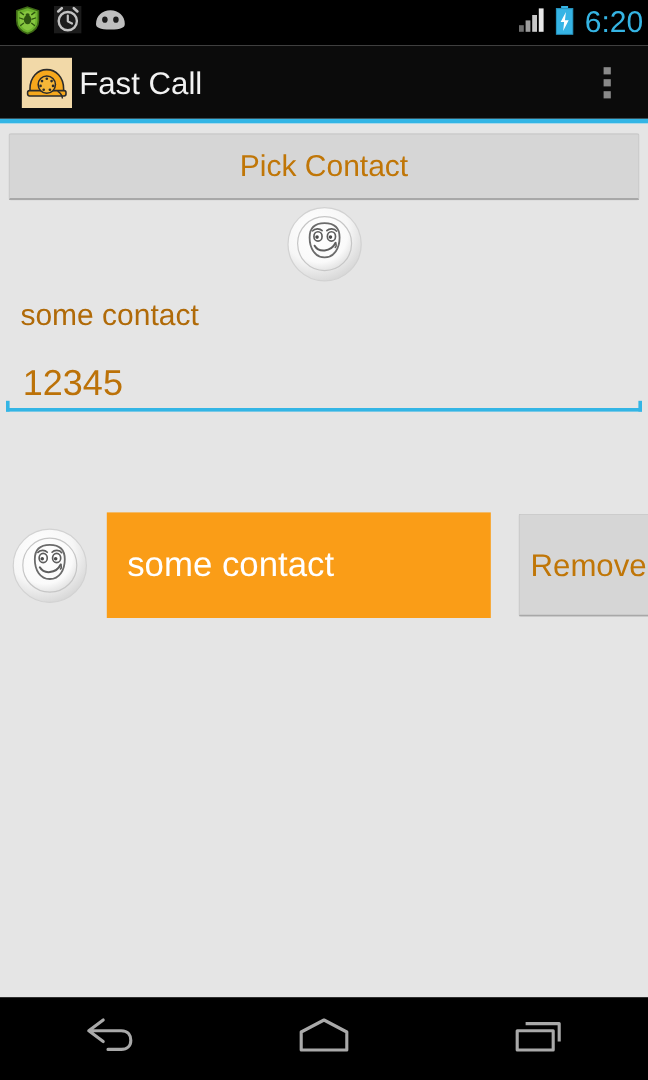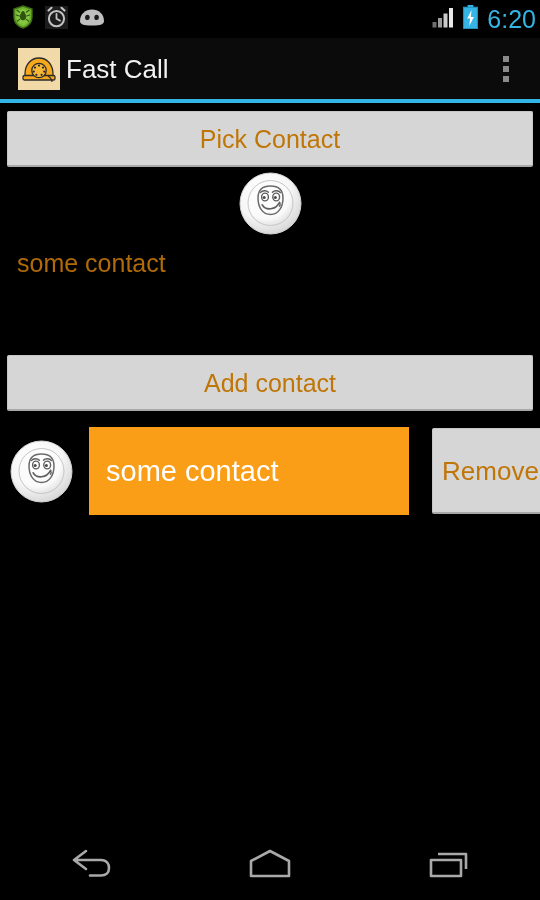--- a/index.html
+++ b/index.html
@@ -102,21 +102,21 @@
     height: 4px;
     background: #33B5E5;
   }
 
   
   #content {
     position: absolute;
     top: 103px; left: 0;
     width: 540px;
     height: 728px;
-    background: #000000;
+    background: #e5e5e5;
     box-sizing: border-box;
   }
 
   .holo-button {
     display: block;
     box-sizing: border-box;
     background: #D6D6D6;
     border: 1px solid #C7C7C7;
     border-bottom: 2px solid #A8A8A8;
     border-radius: 2px;
@@ -395,22 +395,28 @@
           <path d="M21.6 20.4 C23.2 18.2 27.5 18.1 29.4 20.2" fill="none" stroke="#5E5E5E" stroke-width="1.4" stroke-linecap="round"></path>
           <path d="M33.4 20.2 C35.3 18.1 39.8 18.2 41.4 20.6" fill="none" stroke="#5E5E5E" stroke-width="1.4" stroke-linecap="round"></path>
           <path d="M23.2 32.8 C26.5 38.6 36.6 38.3 40.6 30.4" fill="none" stroke="#5E5E5E" stroke-width="1.7" stroke-linecap="round"></path>
           <path d="M40.6 30.4 C41.4 32.3 41.2 33.6 40.4 34.2" fill="none" stroke="#5E5E5E" stroke-width="1.3" stroke-linecap="round"></path>
         </svg>
       </span>
     </div>
 
     <div id="contact-name">some contact</div>
 
-
-    <button class="holo-button" id="add-contact-button">Add contact</button>
+    <div id="phone-field-wrap">
+      <input id="phone-input" type="text" value="12345" style="">
+      <div id="phone-input-ticks">
+        <span class="l"></span>
+          <span class="r"></span>
+      </div>
+    </div>
+
 
     <div id="contact-list">
 
       <div class="contact-row">
 
         <span class="row-avatar">
           <svg width="63" height="63" viewBox="0 0 63 63">
             <defs>
               <radialGradient id="gl2" cx="38%" cy="30%" r="72%">
                 <stop offset="0%" stop-color="#FFFFFF"></stop>

